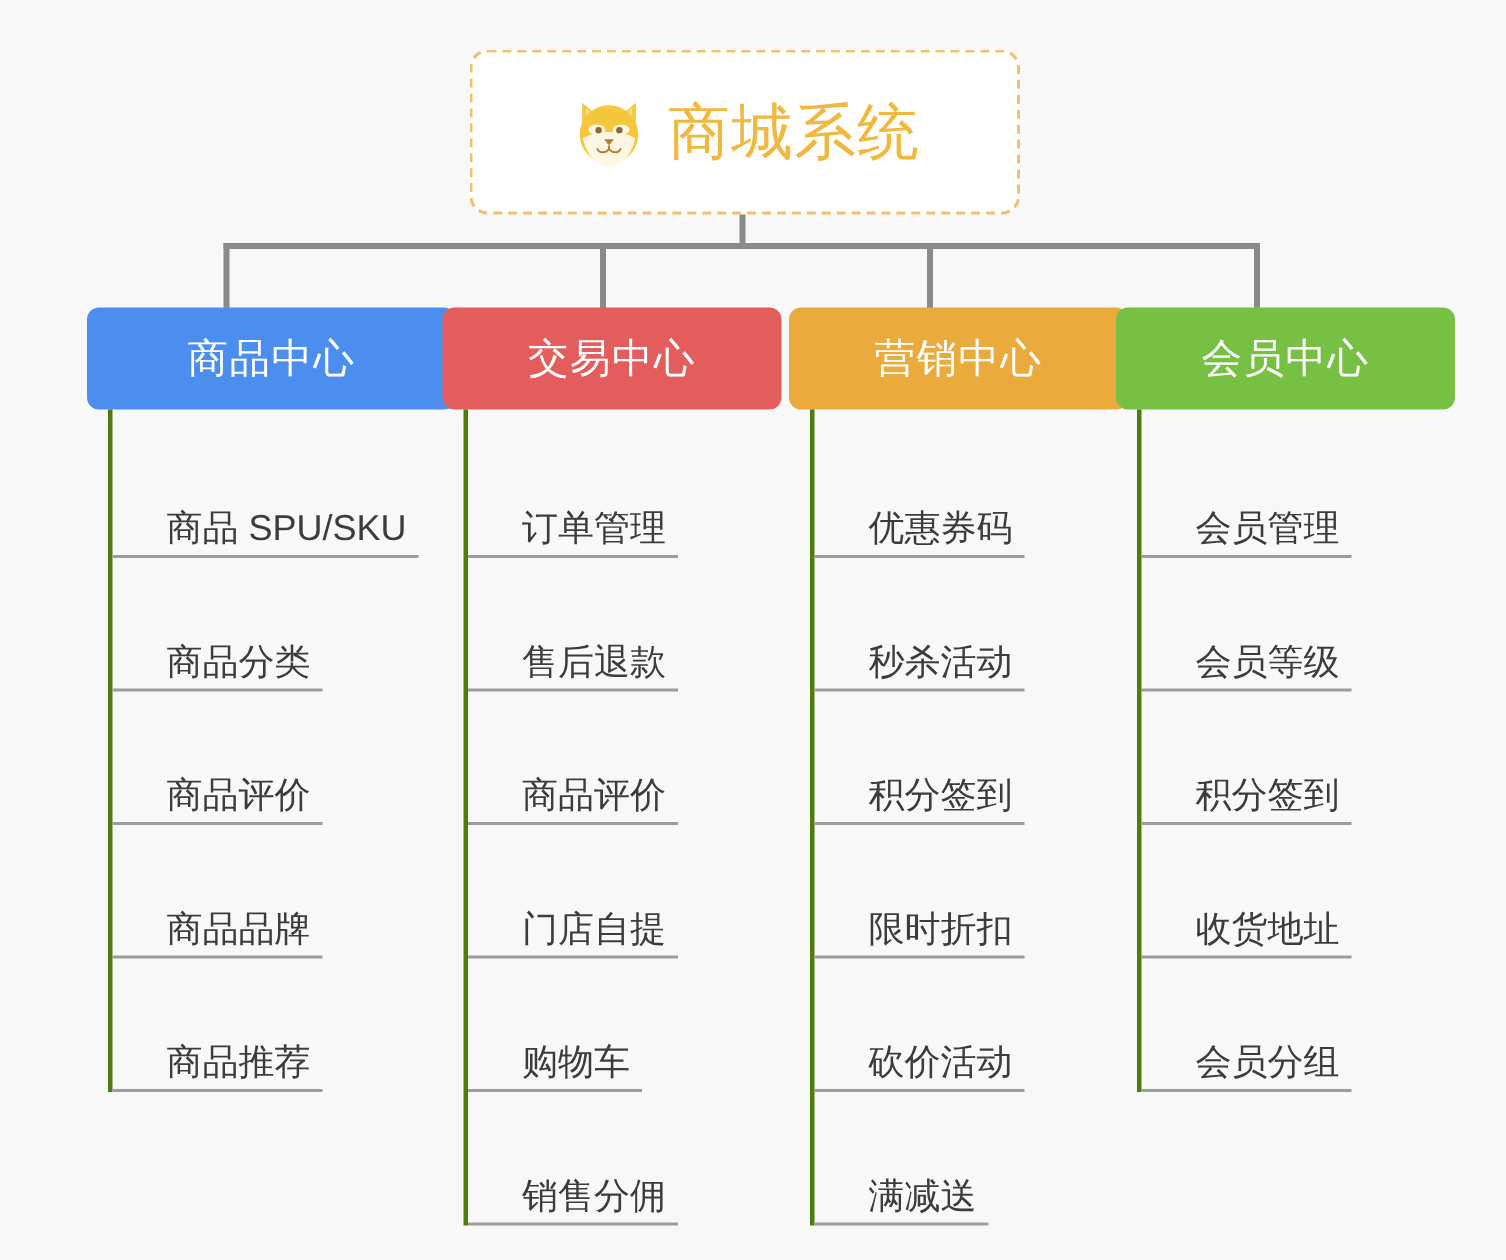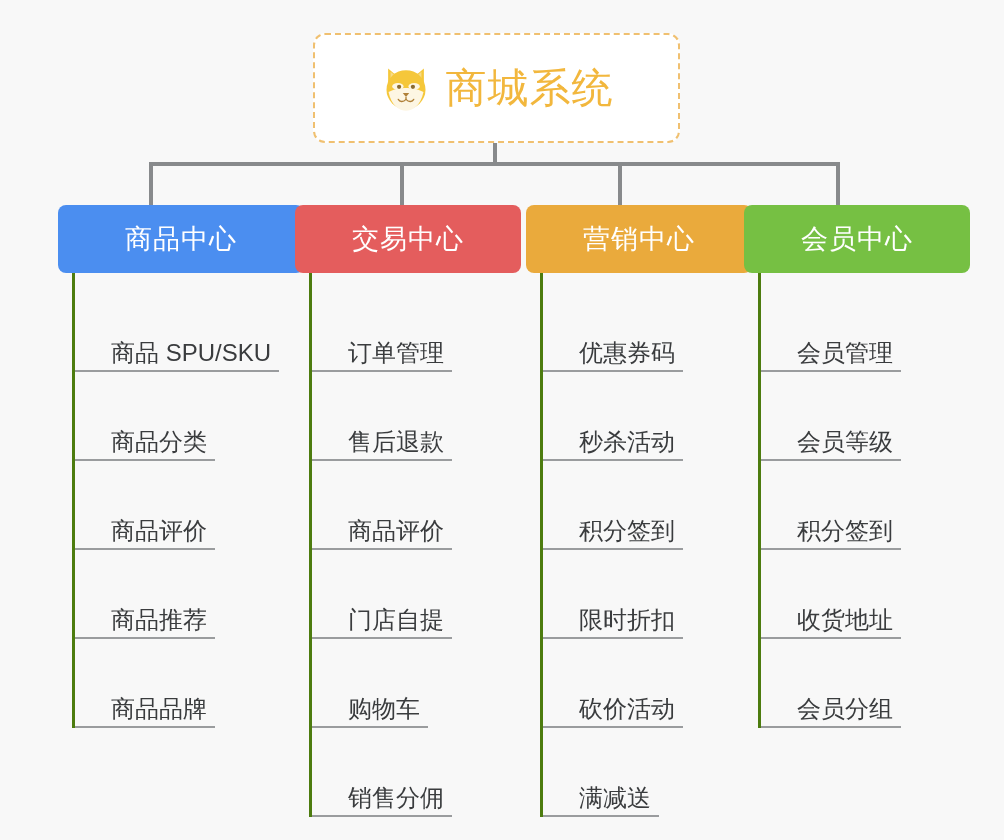--- a/index.html
+++ b/index.html
@@ -162,25 +162,25 @@
       </div>
       <div class="leaf-item">
         <span class="leaf-label">商品分类</span>
         <span class="leaf-rule" style="width: 140px;"></span>
       </div>
       <div class="leaf-item">
         <span class="leaf-label">商品评价</span>
         <span class="leaf-rule" style="width: 140px;"></span>
       </div>
       <div class="leaf-item">
+        <span class="leaf-label">商品品牌</span>
+        <span class="leaf-rule" style="width: 140px;"></span>
+      </div>
+      <div class="leaf-item">
         <span class="leaf-label">商品推荐</span>
-        <span class="leaf-rule" style="width: 140px;"></span>
-      </div>
-      <div class="leaf-item">
-        <span class="leaf-label">商品品牌</span>
         <span class="leaf-rule" style="width: 140px;"></span>
       </div>
     </div>
   </div>
 
   <div class="column col-2">
     <div class="cat-box cat-red">
       <span>交易中心</span>
     </div>
     <div class="leaf-list">

